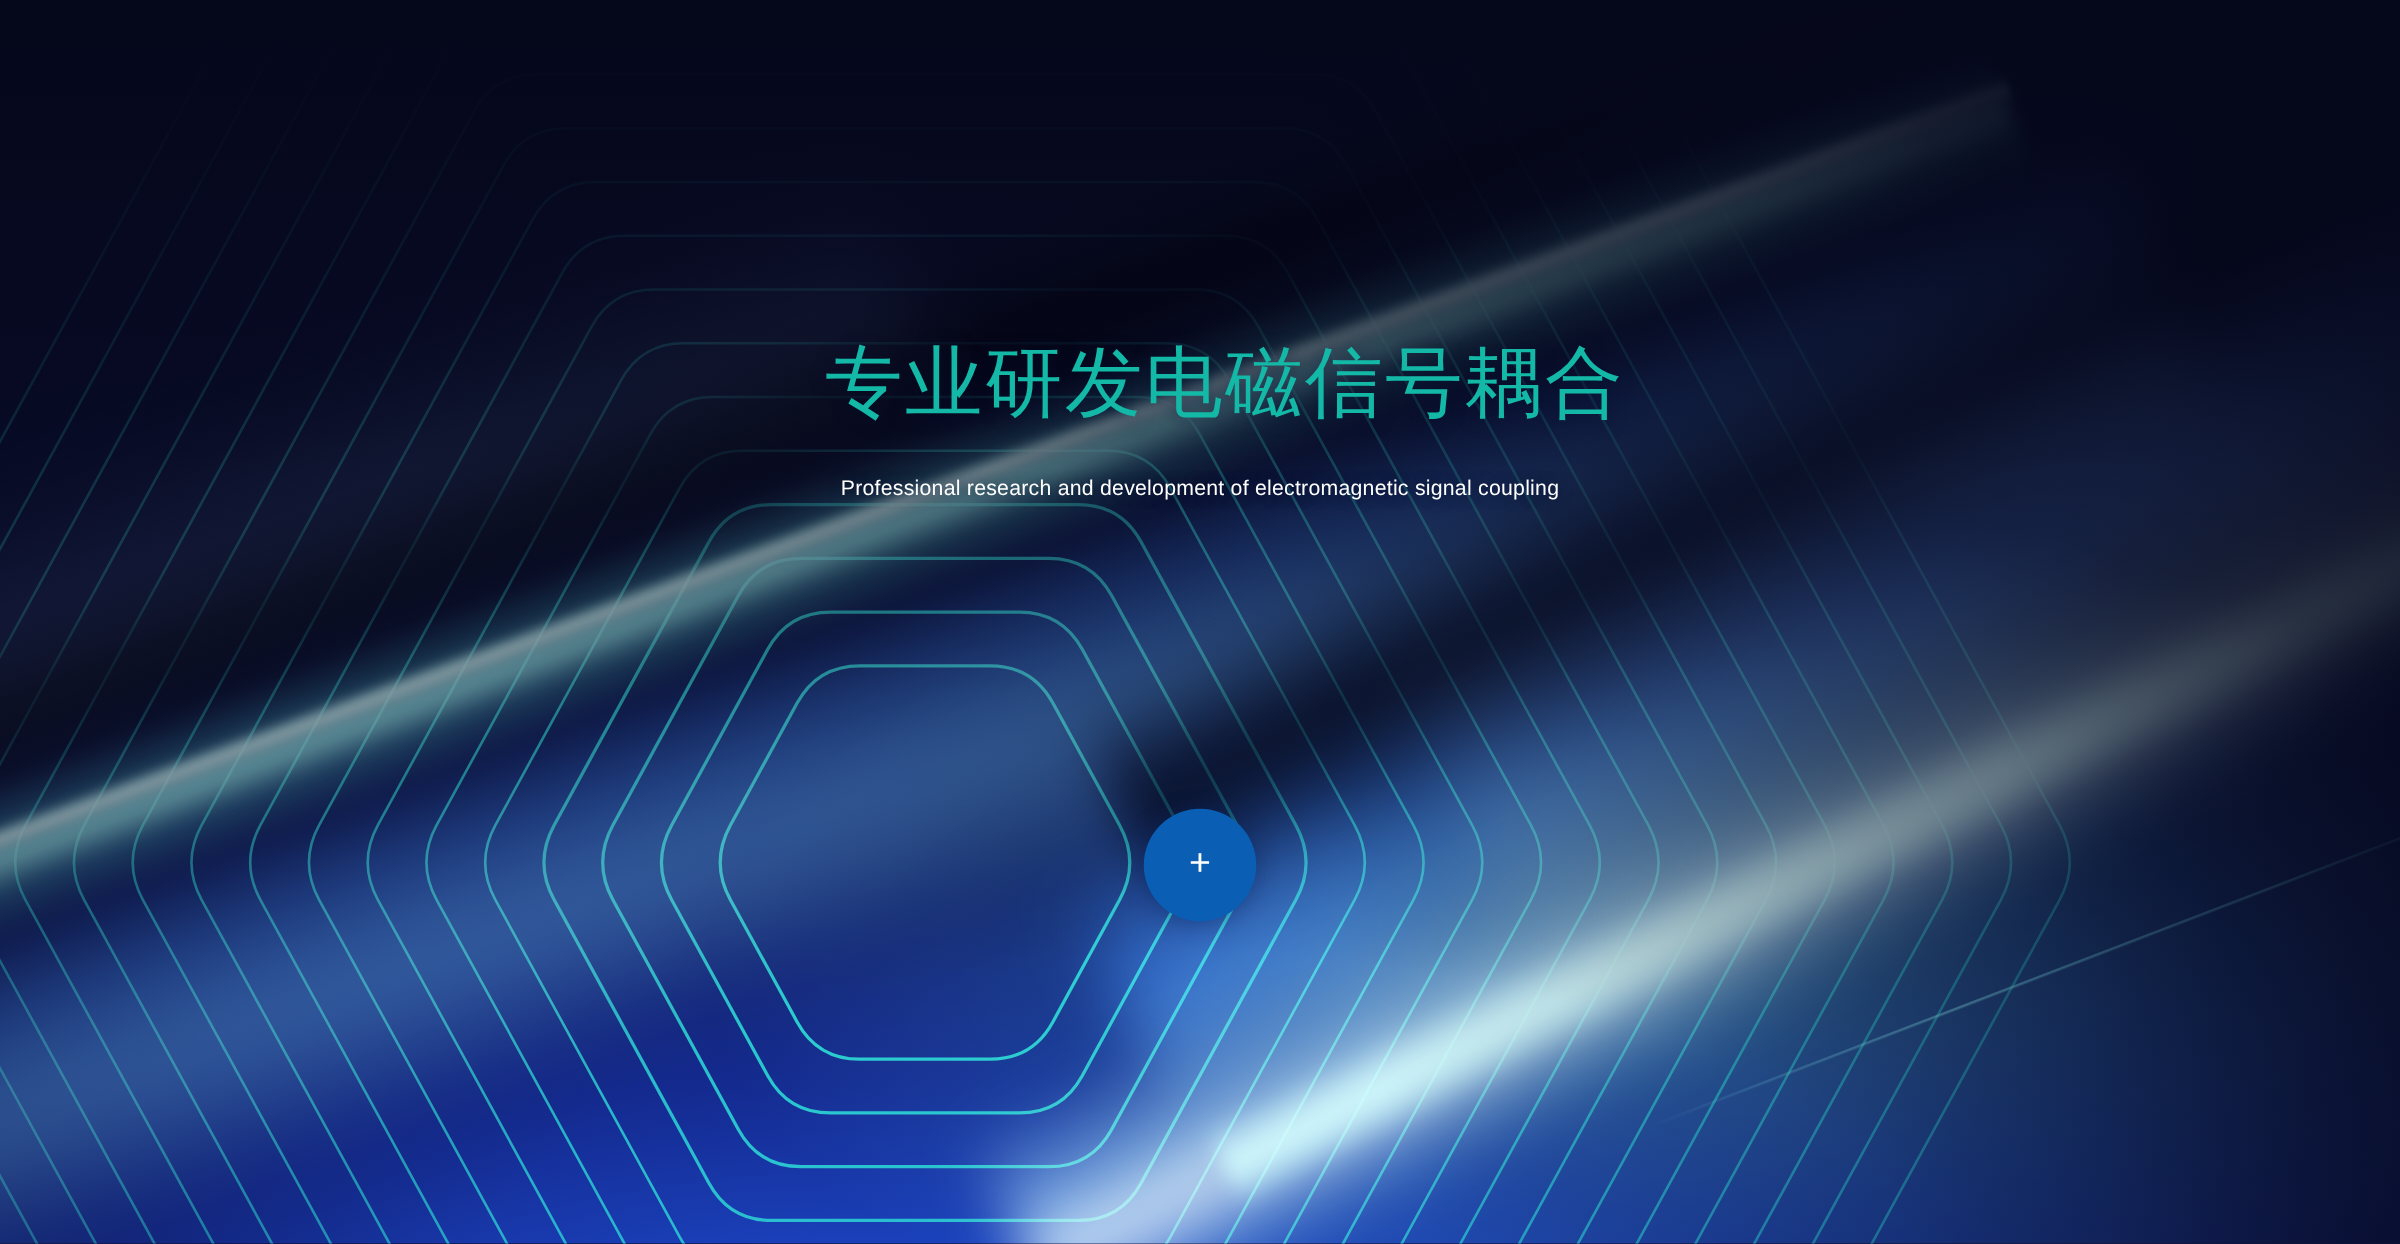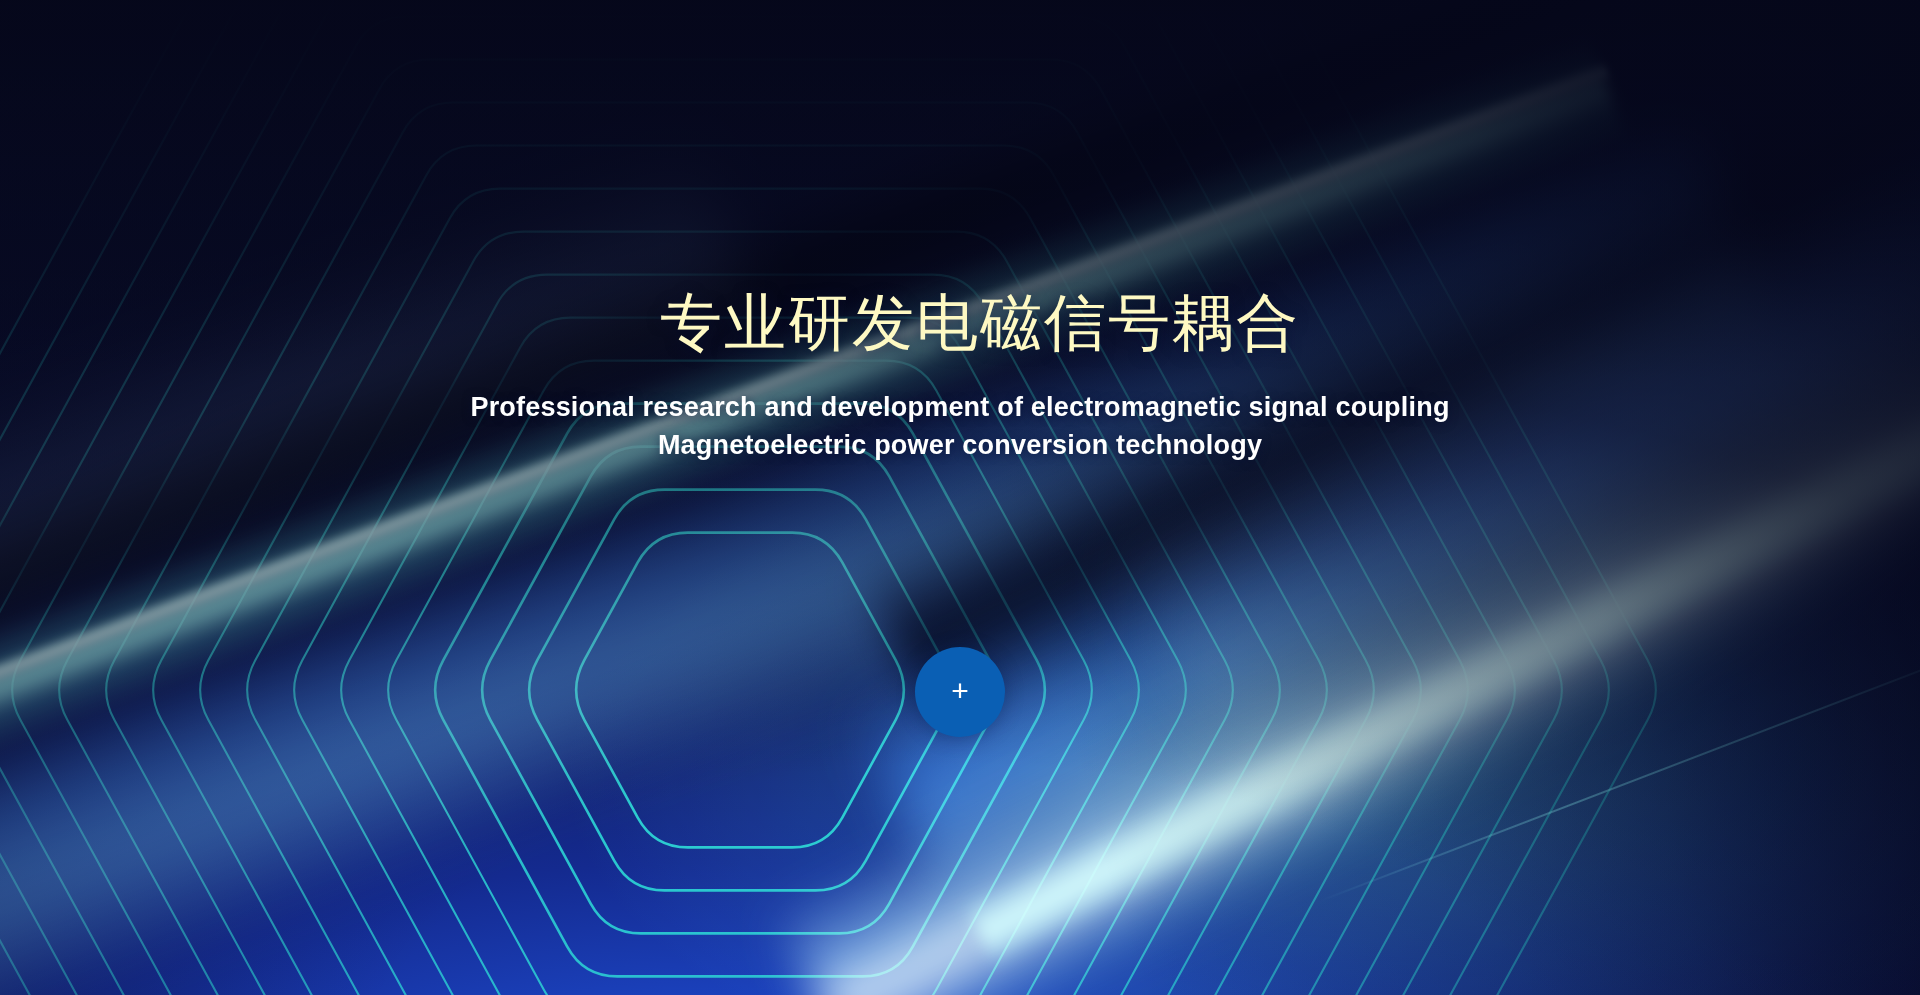--- a/index.html
+++ b/index.html
@@ -197,36 +197,36 @@
 
   
   .content {
     position: absolute;
     left: 0; right: 0;
     top: 268px;
     text-align: center;
     z-index: 40;
   }
   .headline {
-    color: #fef9c3;
+    color: #14b8a6;
     font-size: 62px;
     line-height: 78px;
     font-weight: 400;
     letter-spacing: 2px;
     text-shadow: 0 2px 14px rgba(4,12,50,0.55);
-    margin: 16px;
+    margin: 0;
     padding-left: 40px;
   }
   .headline .line { display: block; white-space: nowrap; }
   .subhead {
     margin-top: 26px;
     color: #ffffff;
-    font-size: 27px;
+    font-size: 17px;
     line-height: 38px;
-    font-weight: 700;
+    font-weight: 400;
     letter-spacing: 0.2px;
     text-shadow: 0 1px 10px rgba(4,12,50,0.55);
   }
   .subhead .line { display: block; white-space: nowrap; }
 
   
   .plus-btn {
     position: absolute;
     left: 915px;
     top: 647px;
@@ -297,21 +297,20 @@
   <div class="beam hairline"></div>
 
   <div class="layer bg-vignette"></div>
 
   <div class="content">
     <h1 class="headline">
       <span class="line">专业研发电磁信号耦合</span>
     </h1>
     <div class="subhead">
       <span class="line">Professional research and development of electromagnetic signal coupling</span>
-      <span class="line">Magnetoelectric power conversion technology</span>
     </div>
   </div>
 
   <button class="plus-btn">
     <span class="glyph">+</span>
   </button>
 
 </div>
 
 </body></html>

